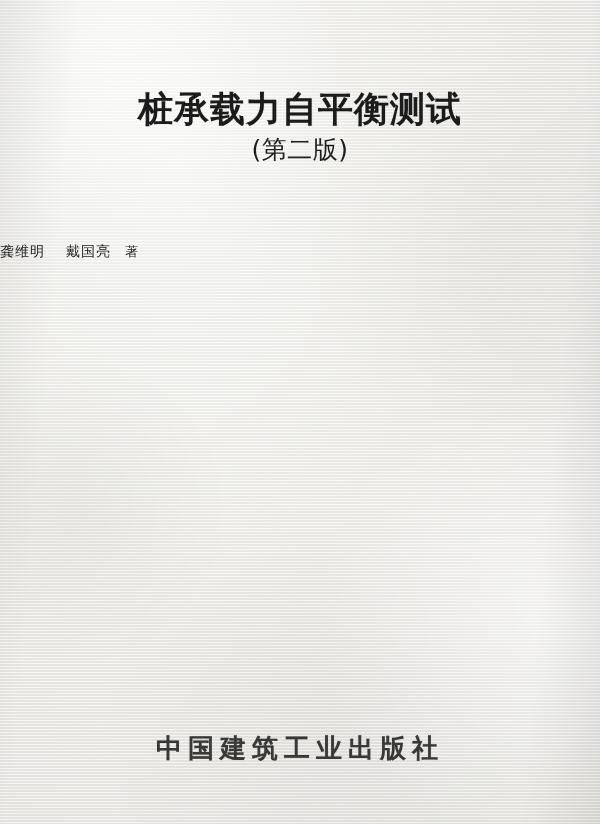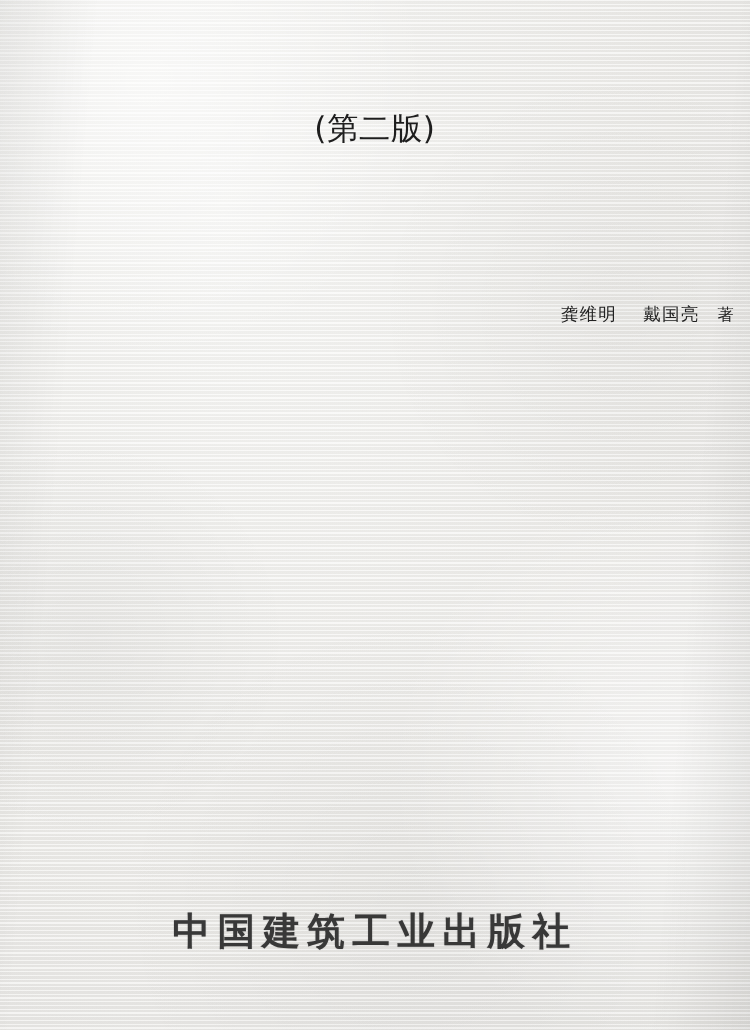--- a/index.html
+++ b/index.html
@@ -82,22 +82,22 @@
     font-family: "DejaVu Sans", sans-serif;
     font-size: 25px;
     color: #1e1e1e;
     letter-spacing: 0.5px;
   }
 
   .authors {
     position: absolute;
     top: 243px;
     left: 0;
-    right: 12px;
-    text-align: right;
+    right: 0;
+    text-align: left;
     font-family: "DejaVu Sans", sans-serif;
     font-size: 14px;
     color: #222;
     letter-spacing: 1px;
   }
   .authors .sep {
     display: inline-block;
     width: 10px;
   }
   .authors .role {
@@ -110,34 +110,35 @@
     position: absolute;
     bottom: 58px;
     left: 0;
     right: 0;
     text-align: center;
   }
   .publisher-name {
     display: inline-block;
     font-family: "DejaVu Serif", serif;
     font-weight: bold;
-    font-size: 30px;
+    font-size: 26px;
     color: #2a2a2a;
     letter-spacing: 6px;
     text-shadow: 0 0 1px rgba(0,0,0,0.3);
     opacity: 0.92;
   }
 </style>
 </head>
 <body>
 
 <div class="page">
   <div class="content">
 
     <div class="title-block">
+      <div class="title-line">桩承载力自平衡测试</div>
       <div class="edition">(第二版)</div>
     </div>
 
     <div class="authors">
       <span>龚维明</span>
       <span class="sep"></span>
       <span>戴国亮</span>
       <span class="role">著</span>
     </div>
 

